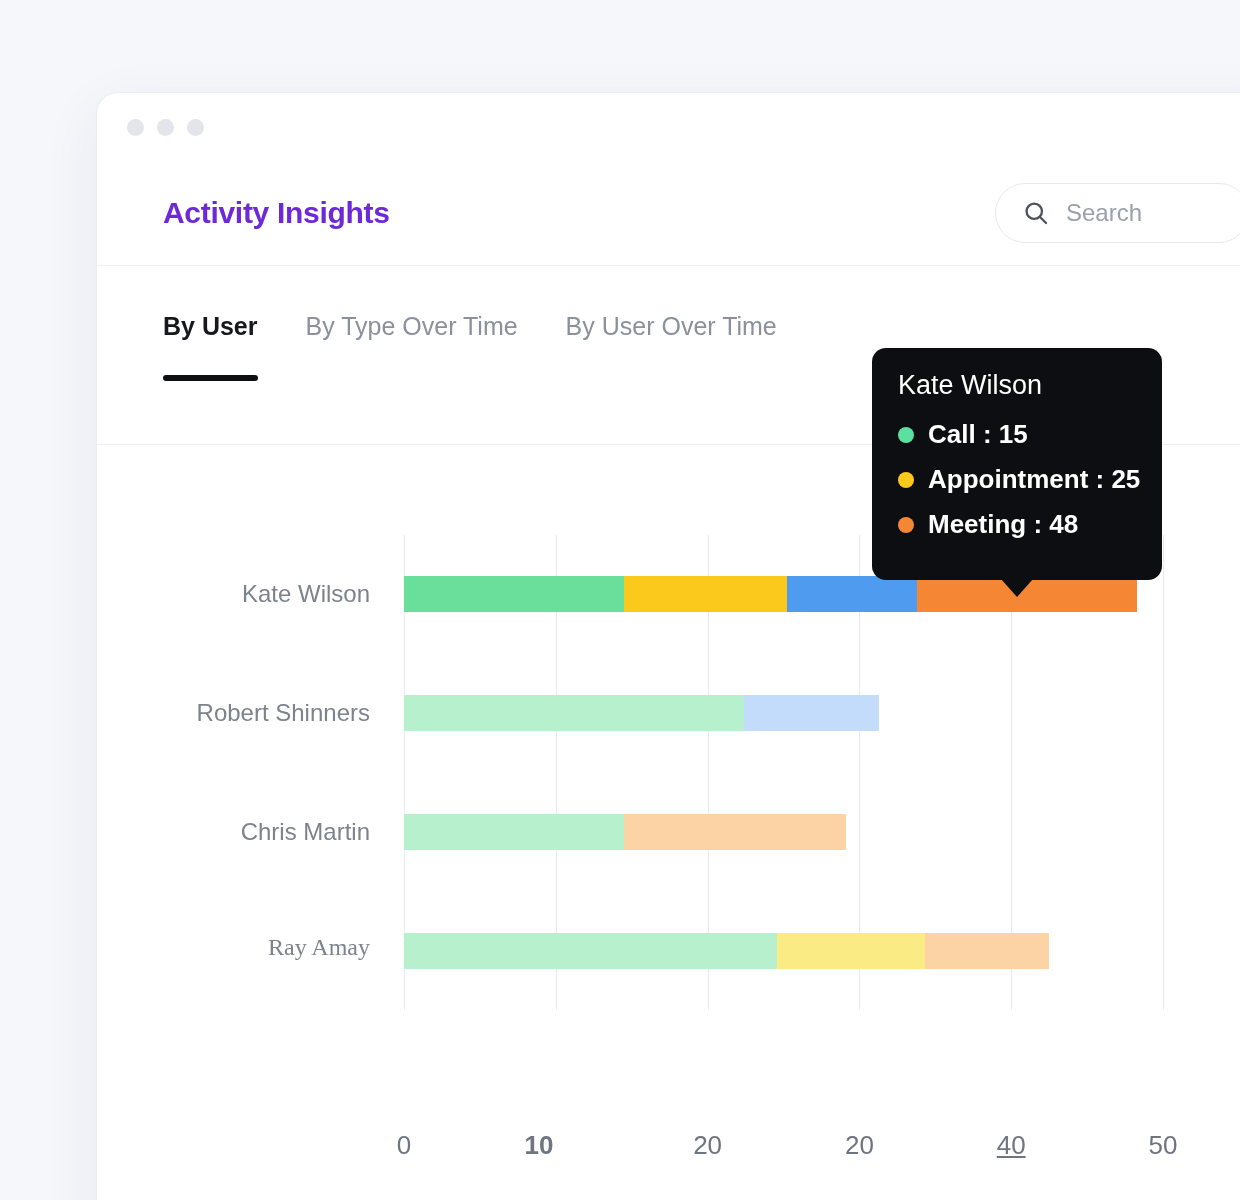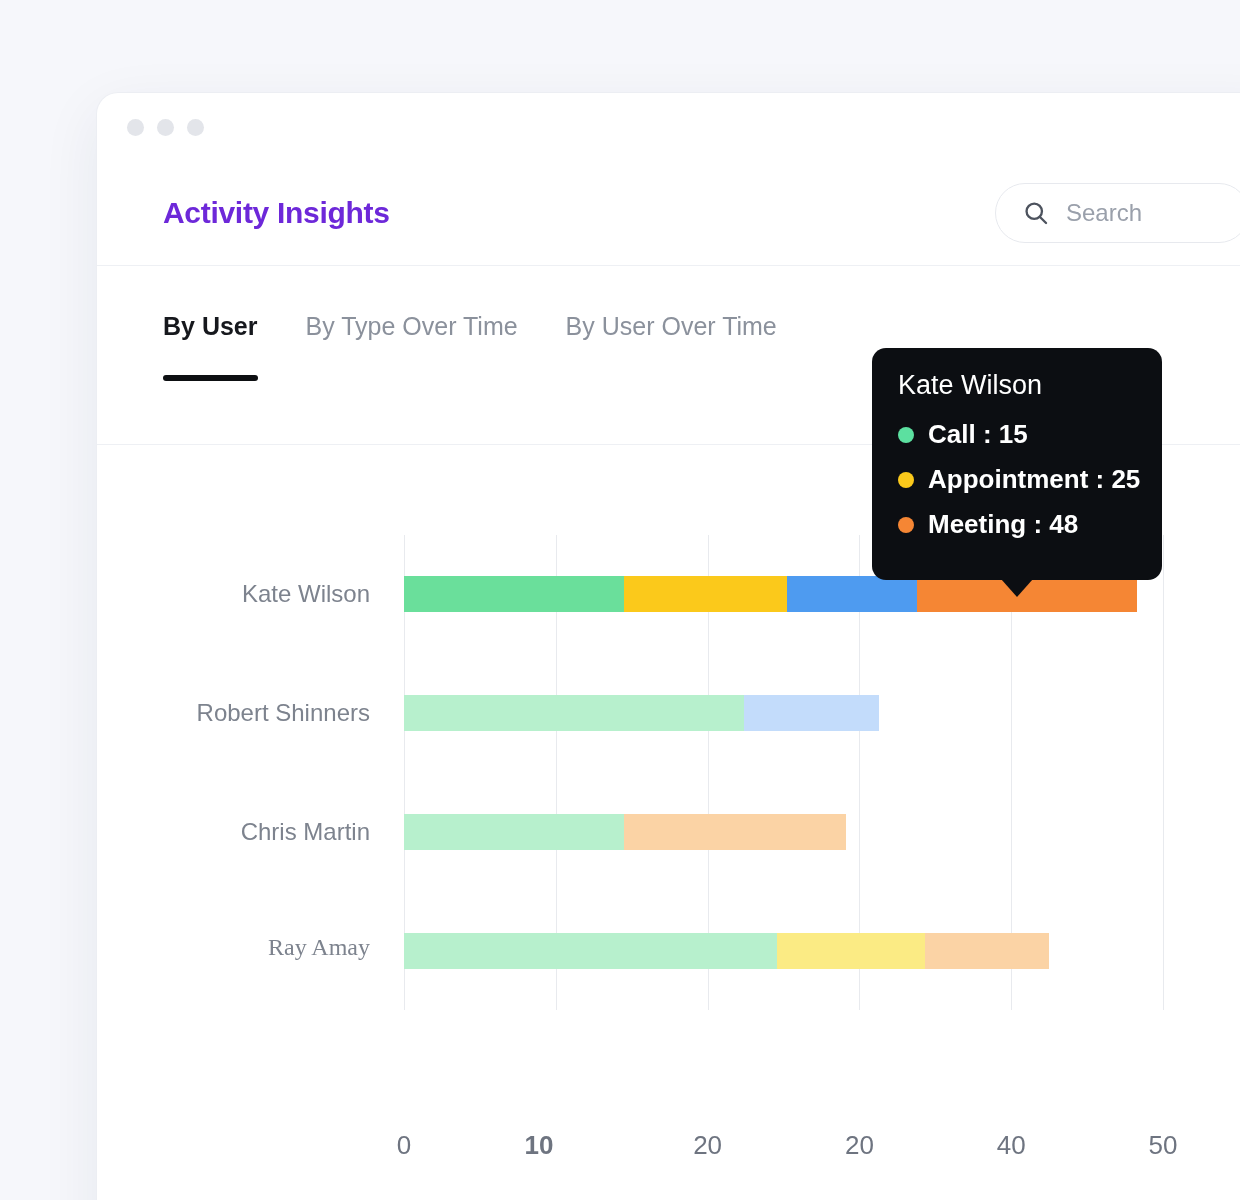--- a/index.html
+++ b/index.html
@@ -206,21 +206,21 @@
           <div class="seg" style="width: 373.428px; background: rgb(183, 240, 205);"></div>
           <div class="seg" style="width: 147.246px; background: rgb(251, 235, 132);"></div>
           <div class="seg" style="width: 124.476px; background: rgb(251, 211, 165);"></div>
         </div>
       </div>
     <div class="xticks" id="xticks">
         <div class="xtick" style="left: 0px;">0</div>
         <div class="xtick" style="left: 135px; font-weight: bold;">10</div>
         <div class="xtick" style="left: 303.6px;">20</div>
         <div class="xtick" style="left: 455.4px;">20</div>
-        <div class="xtick" style="left: 607.2px;">40</div>
+        <div class="xtick" style="left: 607.2px; text-decoration: underline;">40</div>
         <div class="xtick" style="left: 759px;">50</div>
       </div>
 
   </div>
 
   <div class="tooltip">
     <div class="tt-title">Kate Wilson</div>
     <div class="tt-row">
       <span class="tt-dot" style="background:#5ce0a0"></span>
       <span class="tt-text">Call : 15</span>

